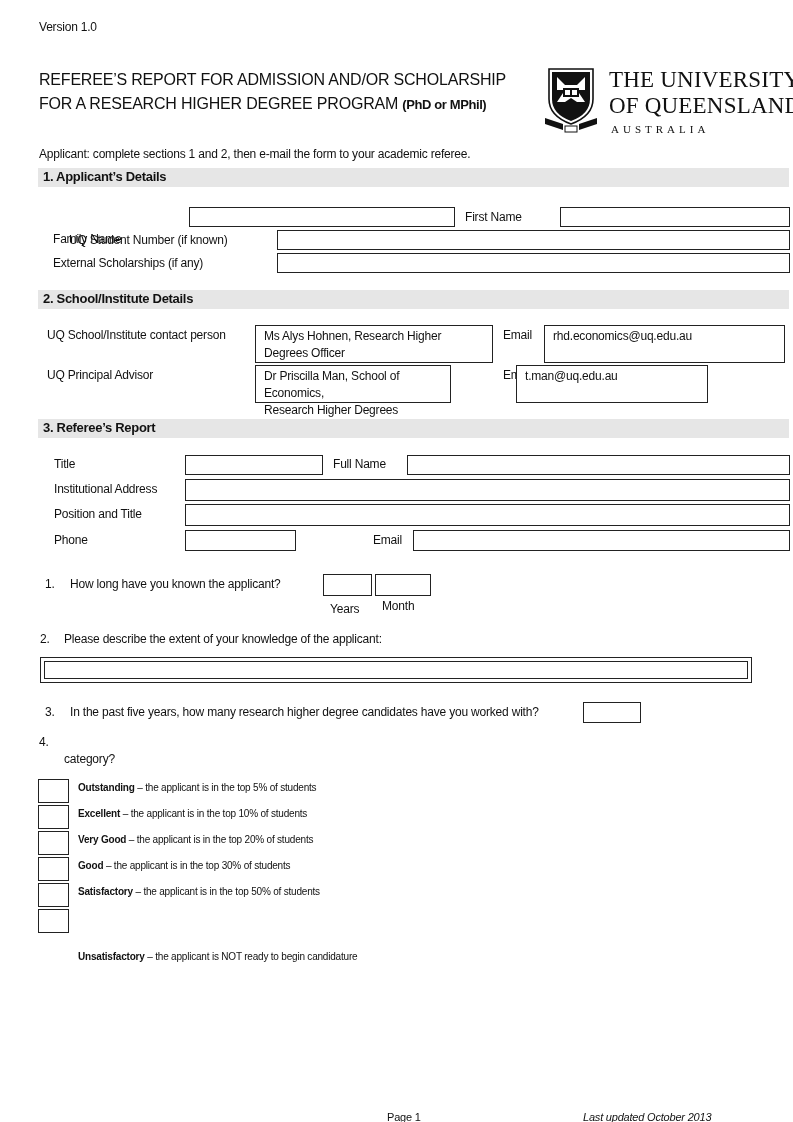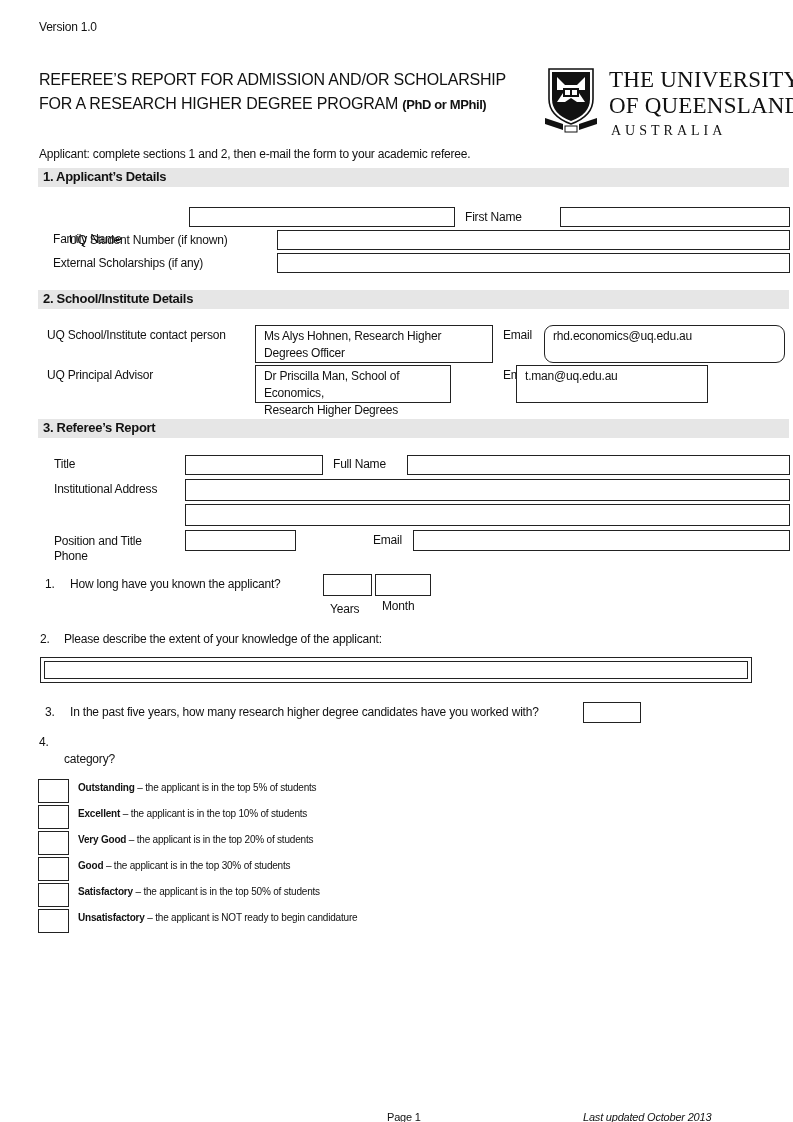--- a/index.html
+++ b/index.html
@@ -36,21 +36,21 @@
     <rect x="20" y="22" width="16" height="9" fill="#111"></rect>
     <rect x="22" y="24" width="5" height="5" fill="#fff"></rect>
     <rect x="29" y="24" width="5" height="5" fill="#fff"></rect>
     <path d="M2 52 L20 58 L20 64 L2 58 Z" fill="#111"></path>
     <path d="M54 52 L36 58 L36 64 L54 58 Z" fill="#111"></path>
     <rect x="22" y="60" width="12" height="6" fill="#fff" stroke="#111" stroke-width="1"></rect>
   </svg>
 </div>
 <div class="abs logo-text" style="left:609px; top:67px; font-size:23px; letter-spacing:0.2px; white-space:nowrap;">THE UNIVERSITY</div>
 <div class="abs logo-text" style="left:609px; top:93px; font-size:23px; letter-spacing:0.2px; white-space:nowrap;">OF QUEENSLAND</div>
-<div class="abs logo-text" style="left:611px; top:123px; font-size:14px; letter-spacing:4px; white-space:nowrap;">AUSTRALIA</div>
+<div class="abs logo-text" style="left:611px; top:123px; font-size:11px; letter-spacing:4px; white-space:nowrap;">AUSTRALIA</div>
 
 <div class="abs txt" style="left:39px; top:147px;">Applicant: complete sections 1 and 2,  then e-mail the form to your academic referee.</div>
 
 <div class="section-bar" style="top:168px;">
   <span class="section-title">1. Applicant’s Details</span>
 </div>
 
 <div class="abs txt" style="left:53px; top:210px;margin-top:22px;">Family Name</div>
 <div class="box" style="left:189px; top:207px; width:266px; height:20px;">
     <span class="cell-text"></span>
@@ -75,21 +75,21 @@
 </div>
 
 <div class="abs txt" style="left:47px; top:328px;">UQ School/Institute contact person</div>
 <div class="box" style="left:255px; top:325px; width:238px; height:38px;">
   <div class="cell-text">
     <div>Ms Alys Hohnen, Research Higher</div>
     <div>Degrees Officer</div>
   </div>
 </div>
 <div class="abs txt" style="left:503px; top:328px;">Email</div>
-<div class="box" style="left:544px; top:325px; width:241px; height:38px;border-radius:9px;">
+<div class="box" style="left:544px; top:325px; width:241px; height:38px;">
   <span class="cell-text">rhd.economics@uq.edu.au</span>
 </div>
 
 <div class="abs txt" style="left:47px; top:368px;">UQ Principal Advisor</div>
 <div class="box" style="left:255px; top:365px; width:196px; height:38px;">
   <div class="cell-text">
     <div>Dr Priscilla Man, School of Economics,</div>
     <div>Research Higher Degrees Coordinator</div>
   </div>
 </div>
@@ -103,24 +103,24 @@
 </div>
 
 <div class="abs txt" style="left:54px; top:457px;">Title</div>
 <div class="box" style="left:185px; top:455px; width:138px; height:20px;"></div>
 <div class="abs txt" style="left:333px; top:457px;">Full Name</div>
 <div class="box" style="left:407px; top:455px; width:383px; height:20px;"></div>
 
 <div class="abs txt" style="left:54px; top:482px;">Institutional Address</div>
 <div class="box" style="left:185px; top:479px; width:605px; height:22px;"></div>
 
-<div class="abs txt" style="left:54px; top:507px;margin-top:27px;">Position and Title</div>
+<div class="abs txt" style="left:54px; top:507px;">Position and Title</div>
 <div class="box" style="left:185px; top:504px; width:605px; height:22px;"></div>
 
-<div class="abs txt" style="left:54px; top:533px;margin-top:16px;">Phone</div>
+<div class="abs txt" style="left:54px; top:533px;">Phone</div>
 <div class="box" style="left:185px; top:530px; width:111px; height:21px;"></div>
 <div class="abs txt" style="left:373px; top:533px;">Email</div>
 <div class="box" style="left:413px; top:530px; width:377px; height:21px;"></div>
 
 <div class="abs txt" style="left:45px; top:577px;">1.</div>
 <div class="abs txt" style="left:70px; top:577px;">How long have you known the applicant?</div>
 <div class="box" style="left:323px; top:574px; width:49px; height:22px;"></div>
 <div class="box" style="left:375px; top:574px; width:56px; height:22px;"></div>
 <div class="abs txt" style="left:330px; top:602px;">Years</div>
 <div class="abs txt" style="left:382px; top:599px;">Month</div>
@@ -147,16 +147,16 @@
 <div class="cb" style="top:831px;"></div>
 <div class="rating" style="top:834px;"><b>Very Good</b><span> – the applicant is in the top 20% of students</span></div>
 
 <div class="cb" style="top:857px;"></div>
 <div class="rating" style="top:860px;"><b>Good</b><span> – the applicant is in the top 30% of students</span></div>
 
 <div class="cb" style="top:883px;"></div>
 <div class="rating" style="top:886px;"><b>Satisfactory</b><span> – the applicant is in the top 50% of students</span></div>
 
 <div class="cb" style="top:909px;"></div>
-<div class="rating" style="top:912px;text-align:center;"><b>Unsatisfactory</b><span> – the applicant is NOT ready to begin candidature</span></div>
+<div class="rating" style="top:951px;text-align:center;"><b>Unsatisfactory</b><span> – the applicant is NOT ready to begin candidature</span></div>
 
 <div class="abs txt" style="left:387px; top:1111px; font-size:11px;">Page 1</div>
 <div class="abs txt" style="left:583px; top:1111px; font-size:11px; font-style:italic;">Last updated October 2013</div>
 
 </body></html>

